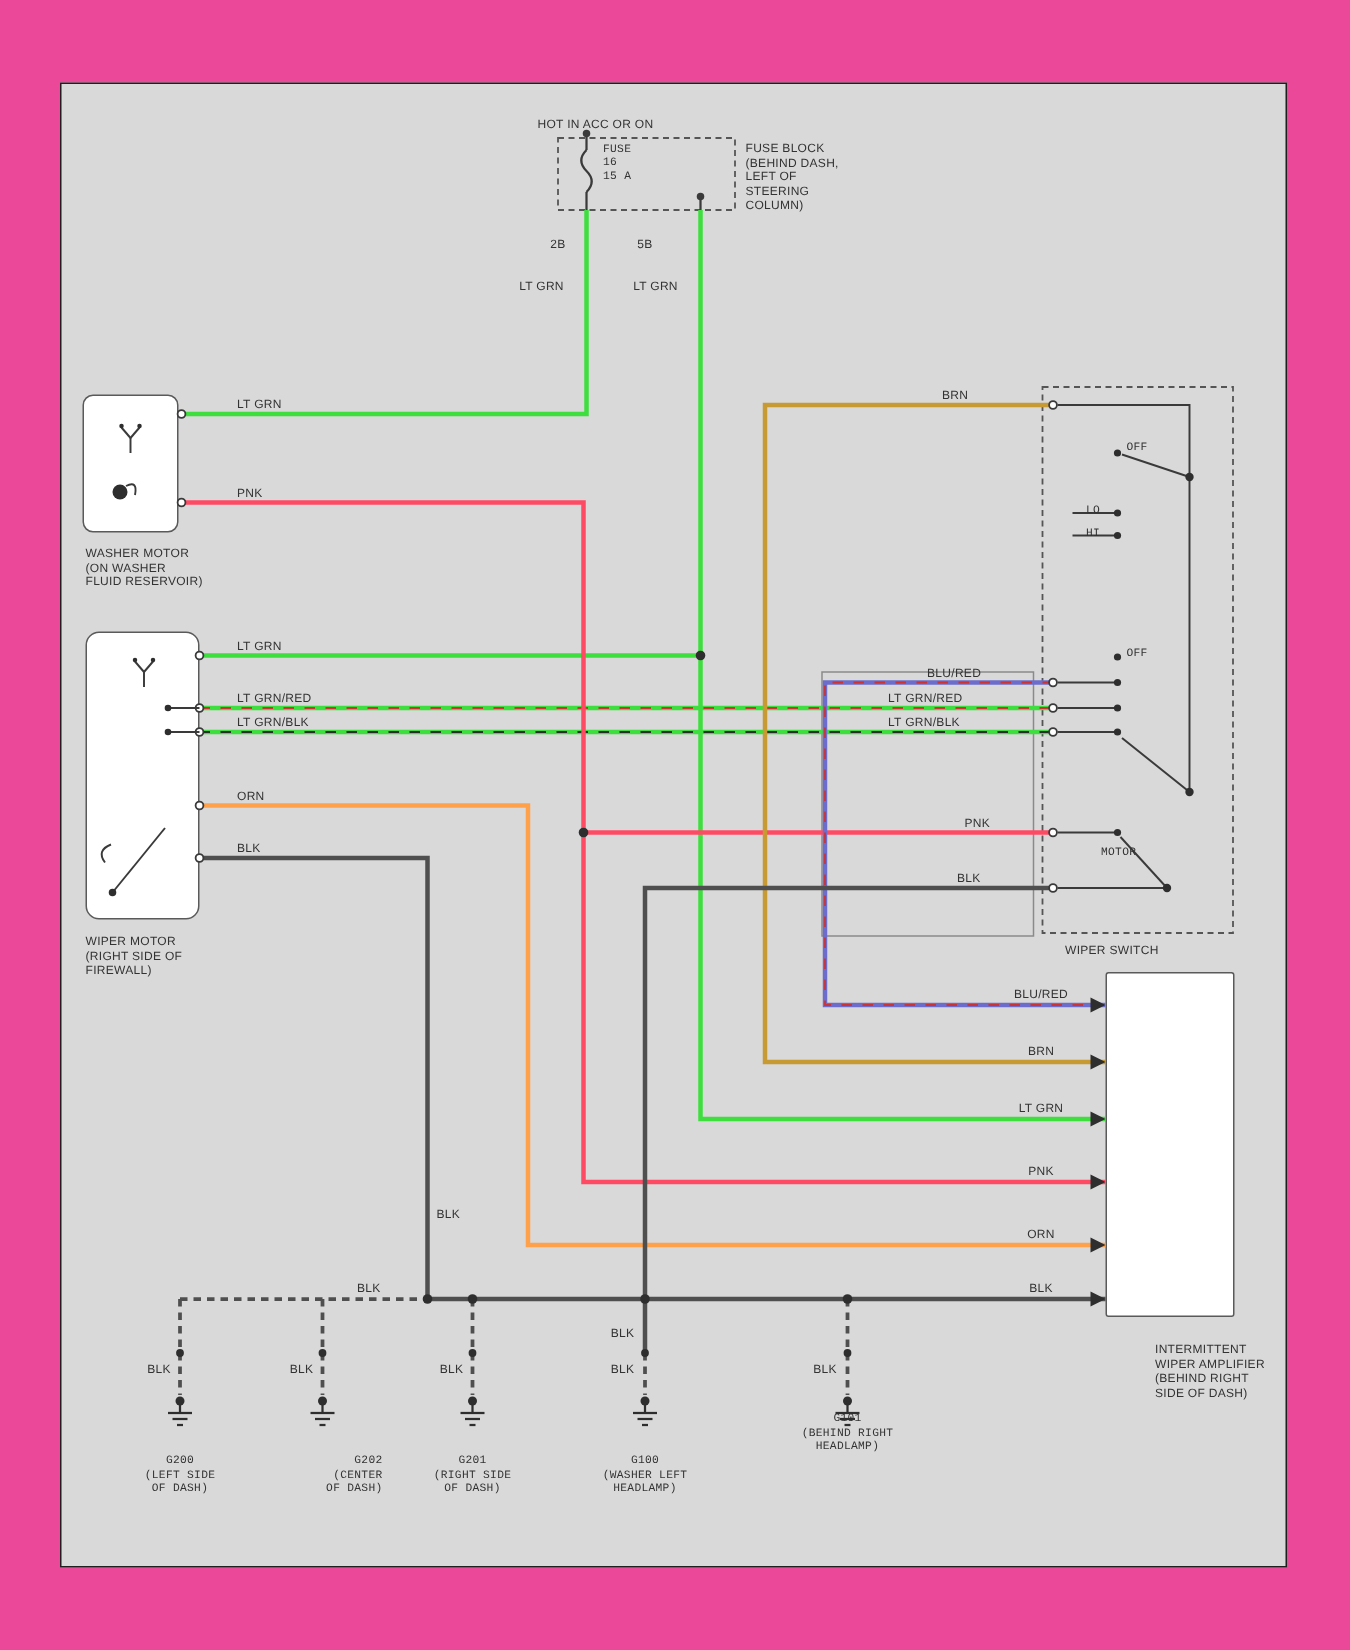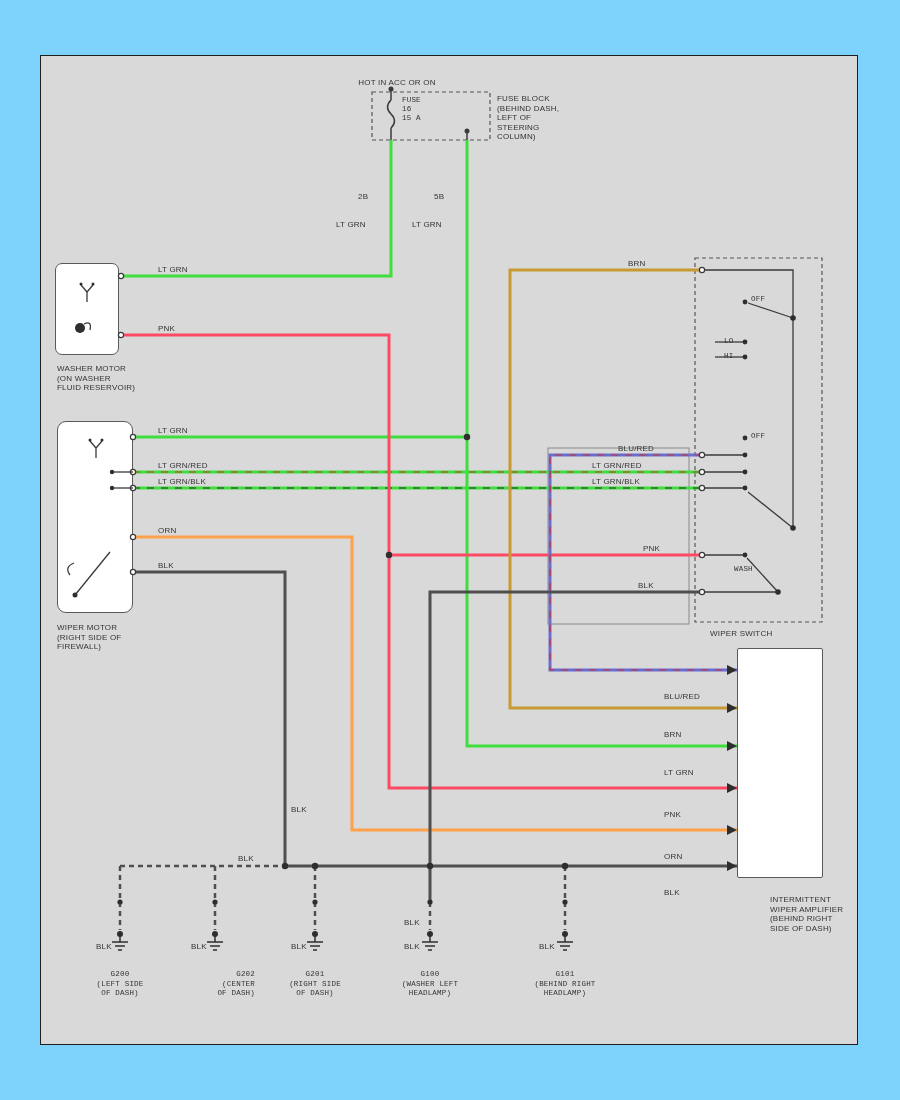--- a/index.html
+++ b/index.html
@@ -1,28 +1,28 @@
 <!DOCTYPE html>
 <html><head>
 <meta charset="utf-8">
 <style>
   html,body{margin:0;padding:0;background:#ffffff;}
-  .canvas{position:relative;width:900px;height:1100px;background:#7dd3fc;
+  .canvas{position:relative;width:900px;height:1100px;background:#ec4899;
           font-family:"Liberation Sans","DejaVu Sans",sans-serif;overflow:hidden;}
   .frame{position:absolute;left:40px;top:55px;width:818px;height:990px;
          background:#d9d9d9;border:1.6px solid #1f1f1f;box-sizing:border-box;}
   .cbox{position:absolute;background:#ffffff;border:1.6px solid #5a5a5a;box-sizing:border-box;}
   .washer{left:55px;top:263px;width:64px;height:92px;border-radius:7px;}
   .wiper{left:57px;top:421px;width:76px;height:192px;border-radius:9px;}
   .amp{left:737px;top:648px;width:86px;height:230px;border-radius:2px;}
   svg.layer{position:absolute;left:0;top:0;}
   .lbl{position:absolute;font-size:8px;line-height:9px;color:#333333;white-space:nowrap;letter-spacing:.2px;}
   .small{font-size:7.5px;font-family:Liberation Mono, monospace;}
   .ml div{line-height:9.5px;}
-  .ta-r{text-align:left;margin-top:34px;}
+  .ta-r{text-align:center;}
   .ta-c{text-align:center;}
 </style>
 </head>
 <body>
 
 <div class="canvas">
 
   <div class="frame"></div>
 
   <div class="cbox washer"></div>
@@ -216,21 +216,21 @@
 
   <div class="lbl ml" style="left:497px;top:94px;">
     <div>FUSE BLOCK</div>
       <div>(BEHIND DASH,</div>
     <div>LEFT OF</div>
       <div>STEERING</div>
     <div>COLUMN)</div>
   </div>
 
   <span class="lbl ta-r" style="left:358px;top:158px;width:28px;">2B</span>
-  <span class="lbl ta-r" style="left:434px;top:158px;width:28px;">5B</span>
+  <span class="lbl ta-r" style="left:416px;top:158px;width:28px;">5B</span>
   <span class="lbl ta-r" style="left:336px;top:186px;width:50px;">LT GRN</span>
   <span class="lbl ta-r" style="left:412px;top:186px;width:50px;">LT GRN</span>
 
   <span class="lbl" style="left:158px;top:265px;">LT GRN</span>
   <span class="lbl" style="left:158px;top:324px;">PNK</span>
   <div class="lbl ml" style="left:57px;top:364px;">
     <div>WASHER MOTOR</div>
       <div>(ON WASHER</div>
       <div>FLUID RESERVOIR)</div>
   </div>
@@ -251,21 +251,21 @@
   <span class="lbl" style="left:592px;top:461px;">LT GRN/RED</span>
   <span class="lbl" style="left:592px;top:477px;">LT GRN/BLK</span>
   <span class="lbl" style="left:643px;top:544px;">PNK</span>
   <span class="lbl" style="left:638px;top:581px;">BLK</span>
   <span class="lbl" style="left:710px;top:629px;">WIPER SWITCH</span>
 
   <span class="lbl small" style="left:751px;top:295px;">OFF</span>
   <span class="lbl small" style="left:724px;top:337px;">LO</span>
   <span class="lbl small" style="left:724px;top:352px;">HI</span>
   <span class="lbl small" style="left:751px;top:432px;">OFF</span>
-  <span class="lbl small" style="left:734px;top:565px;">WASH</span>
+  <span class="lbl small" style="left:734px;top:565px;">MOTOR</span>
 
   <span class="lbl ta-r" style="left:664px;top:658px;width:60px;">BLU/RED</span>
   <span class="lbl ta-r" style="left:664px;top:696px;width:60px;">BRN</span>
   <span class="lbl ta-r" style="left:664px;top:734px;width:60px;">LT GRN</span>
   <span class="lbl ta-r" style="left:664px;top:776px;width:60px;">PNK</span>
   <span class="lbl ta-r" style="left:664px;top:818px;width:60px;">ORN</span>
   <span class="lbl ta-r" style="left:664px;top:854px;width:60px;">BLK</span>
   <div class="lbl ml" style="left:724px;top:895px;margin-left:46px;">
     <div>INTERMITTENT</div>
       <div>WIPER AMPLIFIER</div>
@@ -296,19 +296,19 @@
   <div class="lbl ml small ta-c" style="left:275px;top:970px;width:80px;">
     <div>G201</div>
       <div>(RIGHT SIDE</div>
       <div>OF DASH)</div>
   </div>
   <div class="lbl ml small ta-c" style="left:390px;top:970px;width:80px;">
     <div>G100</div>
       <div>(WASHER LEFT</div>
       <div>HEADLAMP)</div>
   </div>
-  <div class="lbl ml small ta-c" style="left:525px;top:970px;width:80px;">
+  <div class="lbl ml small ta-c" style="left:525px;top:942px;width:80px;">
     <div>G101</div>
       <div>(BEHIND RIGHT</div>
       <div>HEADLAMP)</div>
   </div>
 
 </div>
 
 </body></html>

